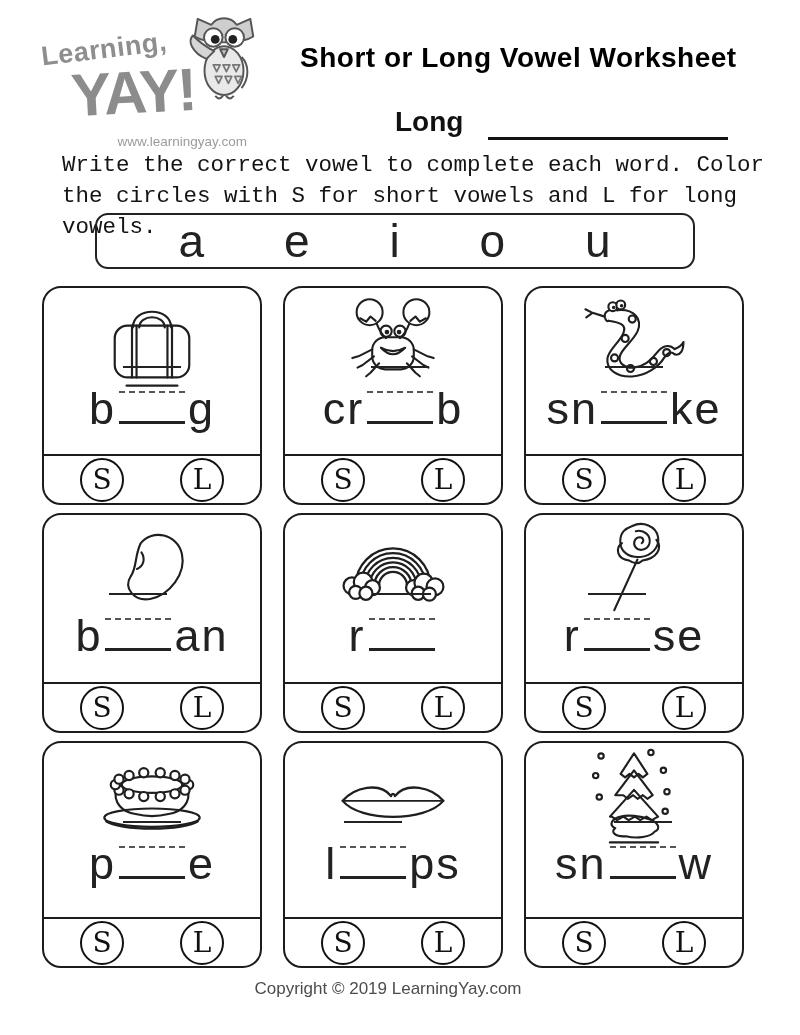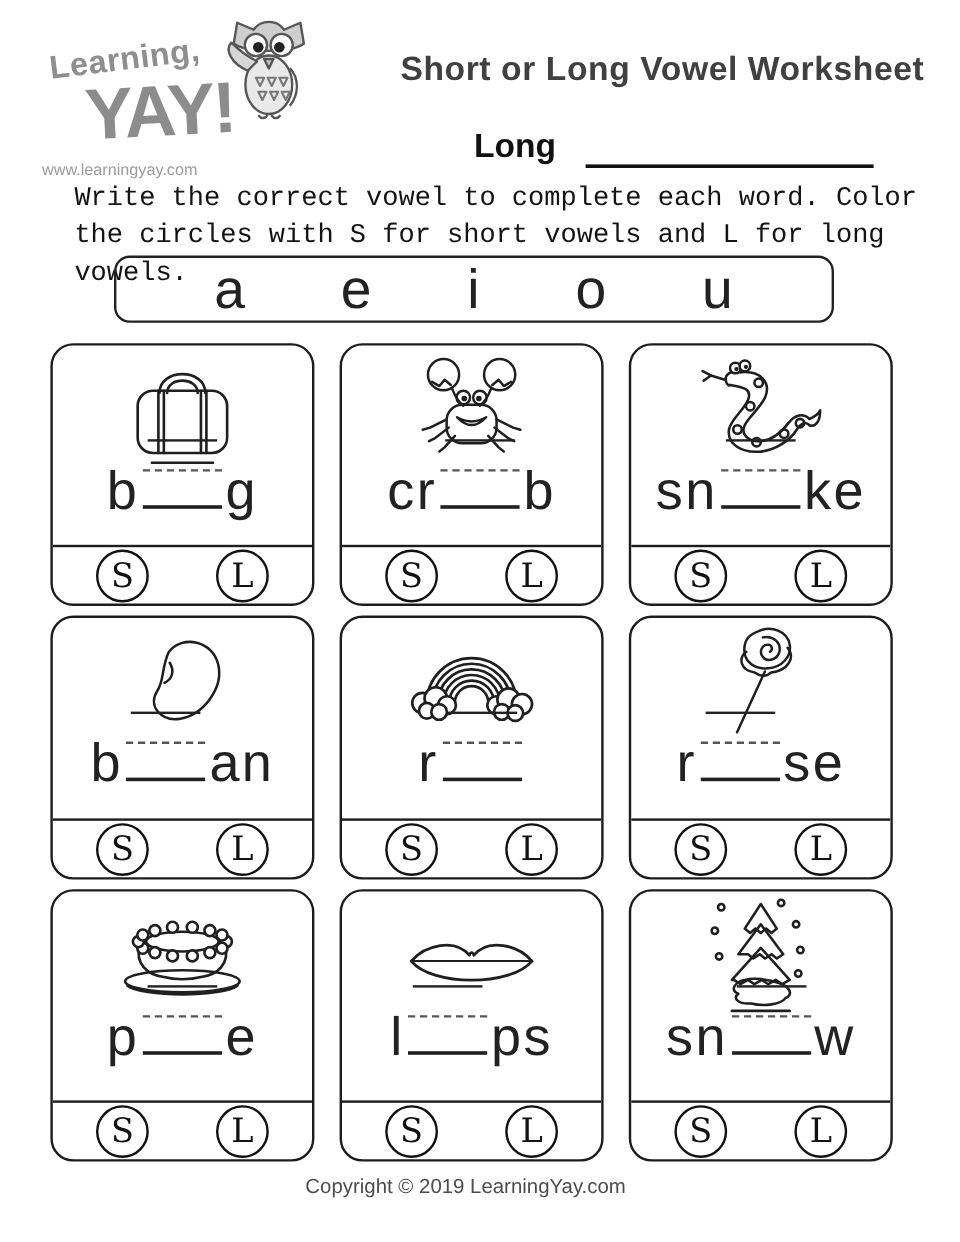--- a/index.html
+++ b/index.html
@@ -5,26 +5,26 @@
   * { margin:0; padding:0; box-sizing:border-box; }
   body { background:#fff; font-family:"Liberation Sans", sans-serif; }
   #page { position:relative; width:800px; height:1035px; background:#fff; overflow:hidden; }
 
   
   #logo { position:absolute; left:35px; top:12px; width:212px; height:132px; }
   #logo-line1 { position:absolute; left:6px; top:22px; font-size:27px; font-weight:700;
                 color:#8e8e8e; transform:rotate(-7deg); letter-spacing:.5px; }
   #logo-line2 { position:absolute; left:36px; top:46px; font-size:60px; font-weight:800;
                 color:#8c8c8c; transform:rotate(-3deg); letter-spacing:-2px; }
-  #logo-url   { position:absolute; left:0; top:122px; width:212px; text-align:left;
+  #logo-url   { position:absolute; left:0; top:122px; width:212px; text-align:right;
                 font-size:13.5px; color:#9b9b9b; }
   #owl { position:absolute; left:150px; top:-2px; }
 
-  #title { position:absolute; left:312px; top:42px; width:480px; text-align:center;
-           font-size:28px; font-weight:600; color:#404040; letter-spacing:.5px; }
+  #title { position:absolute; left:300px; top:42px; width:480px; 
+           font-size:28px; font-weight:600; color:#000000; letter-spacing:.5px; }
   #name-row { position:absolute; left:395px; top:106px; height:36px; }
   #name-label { font-size:28px; font-weight:600; color:#111; }
   #name-line { position:absolute; left:93px; top:2px; width:240px; height:32px;
                border-bottom:3px solid #111; }
 
   #instructions { position:absolute; left:62px; top:150px; width:706px;
                   font-size:22.5px; line-height:31px; color:#141414;font-family:Liberation Mono, monospace; }
 
   
   #vowel-bank { position:absolute; left:95px; top:213px; width:600px; height:56px;

